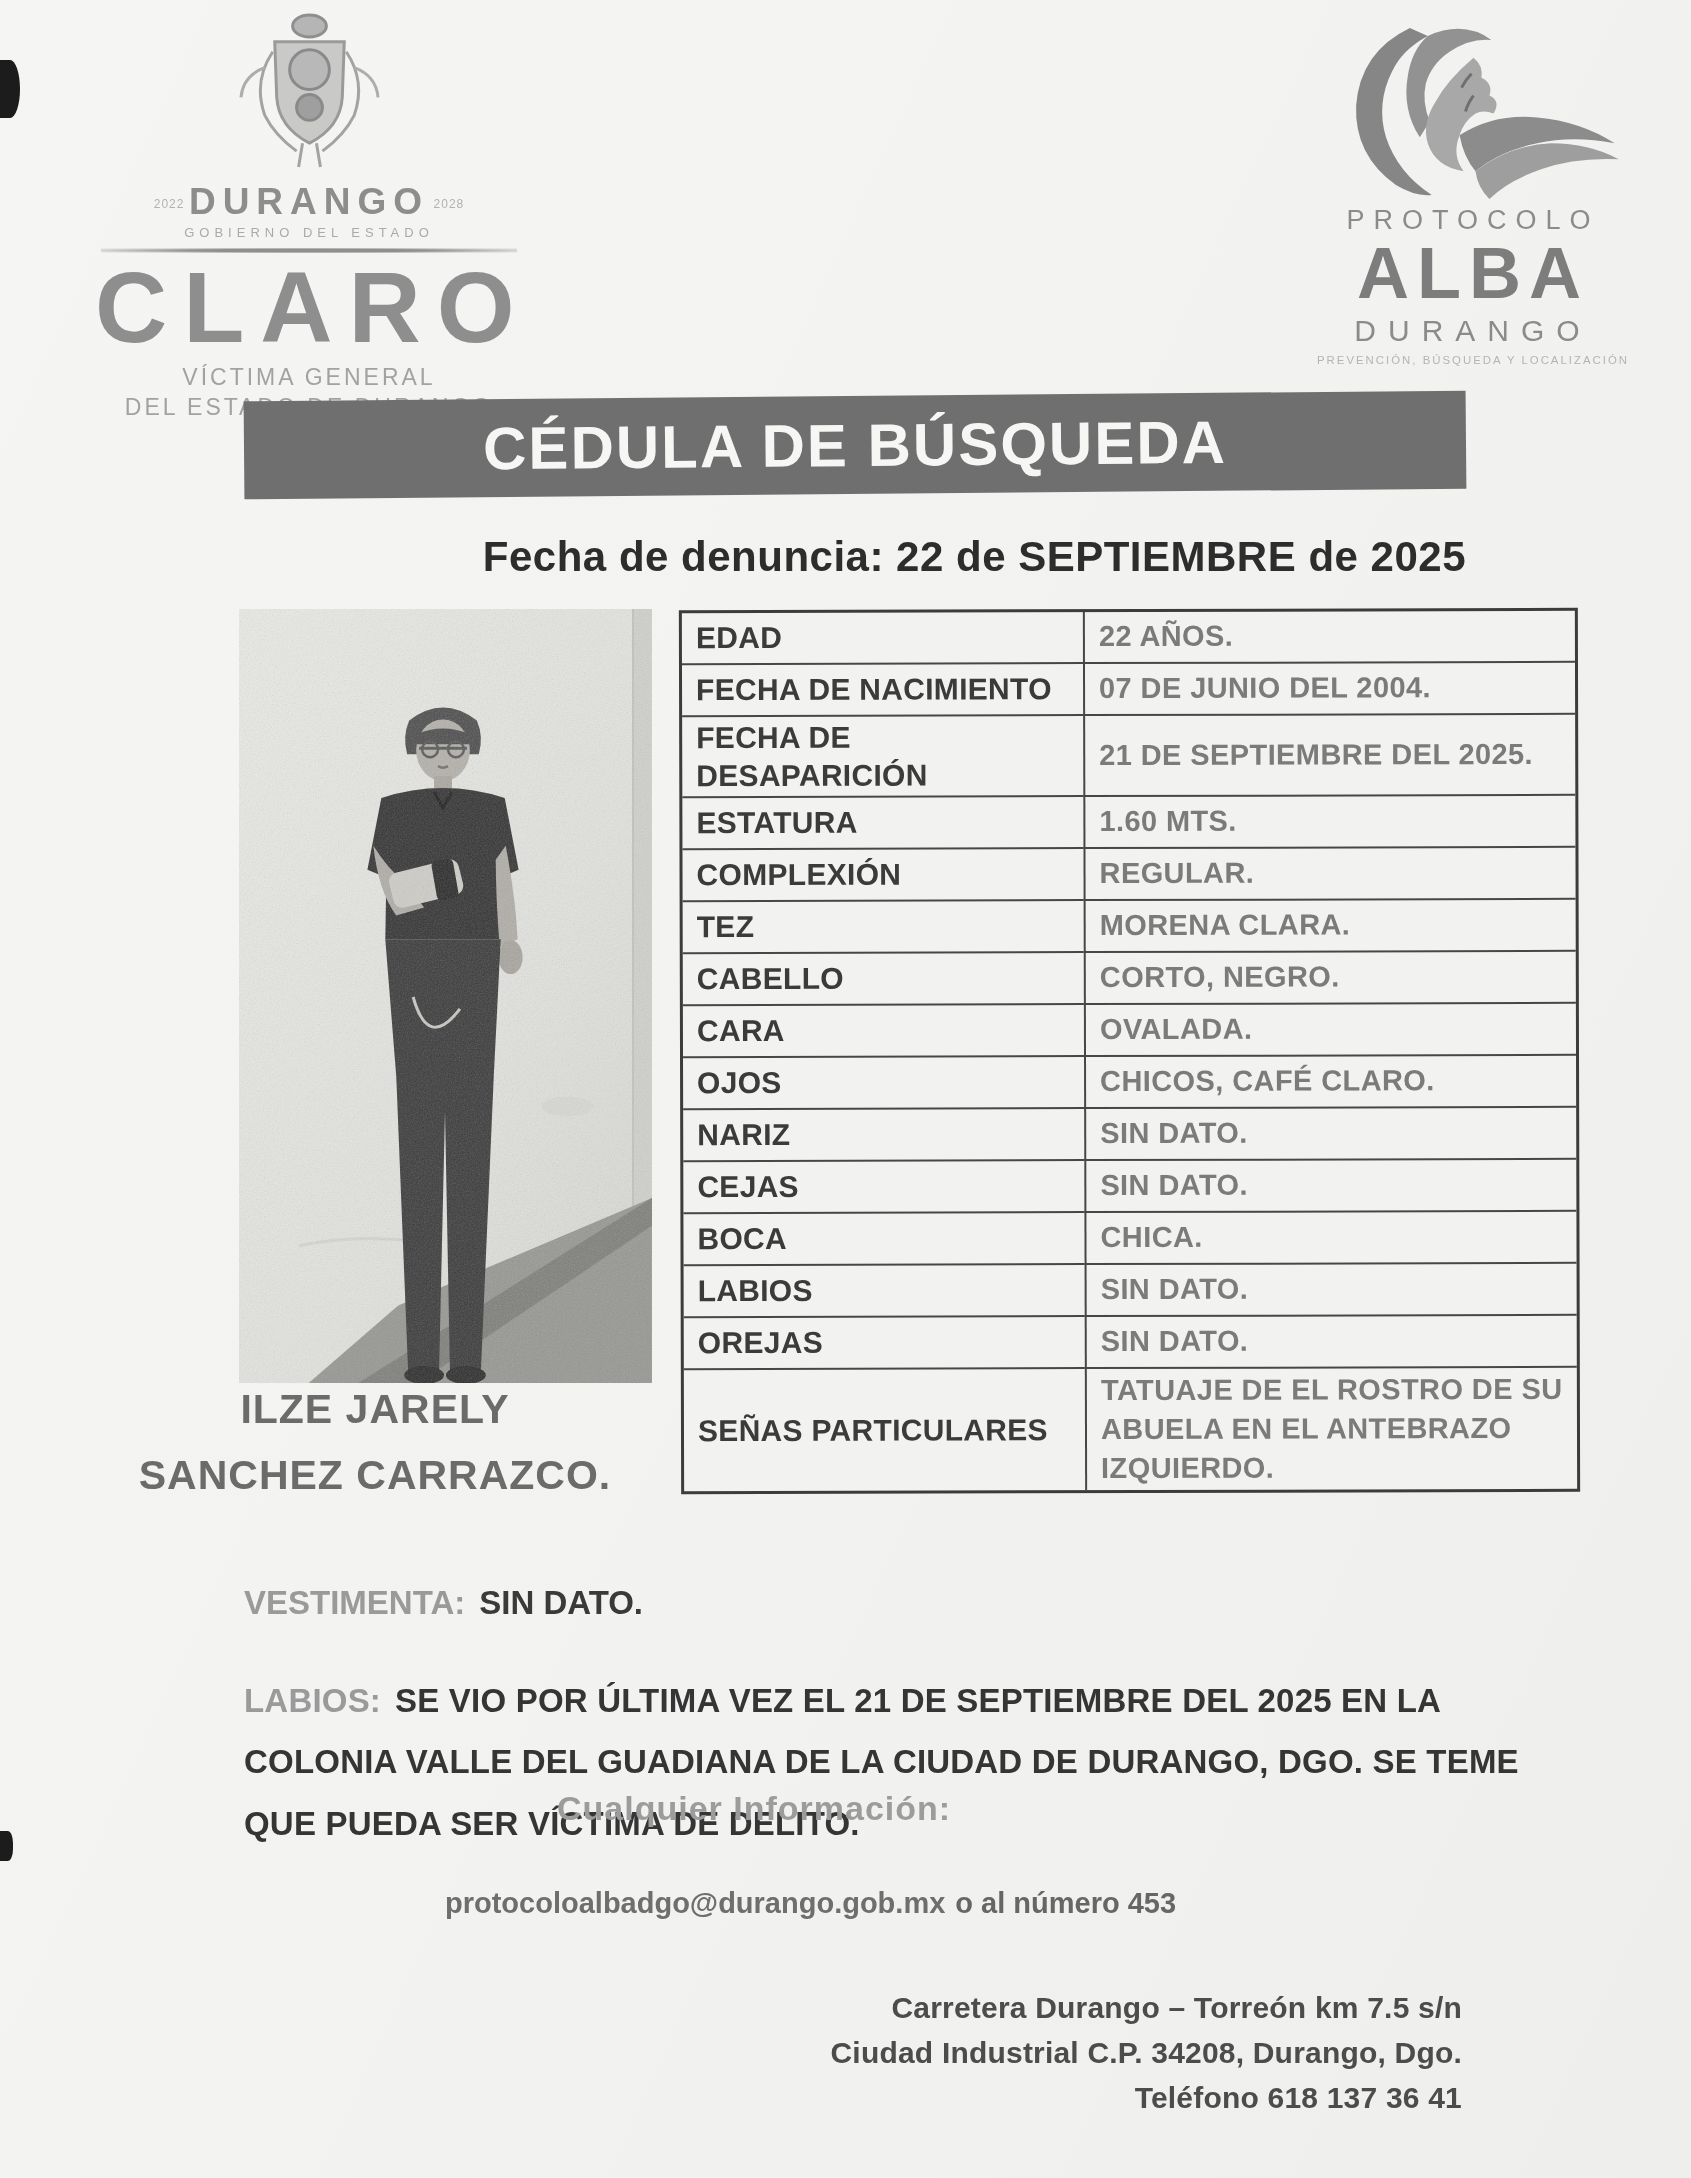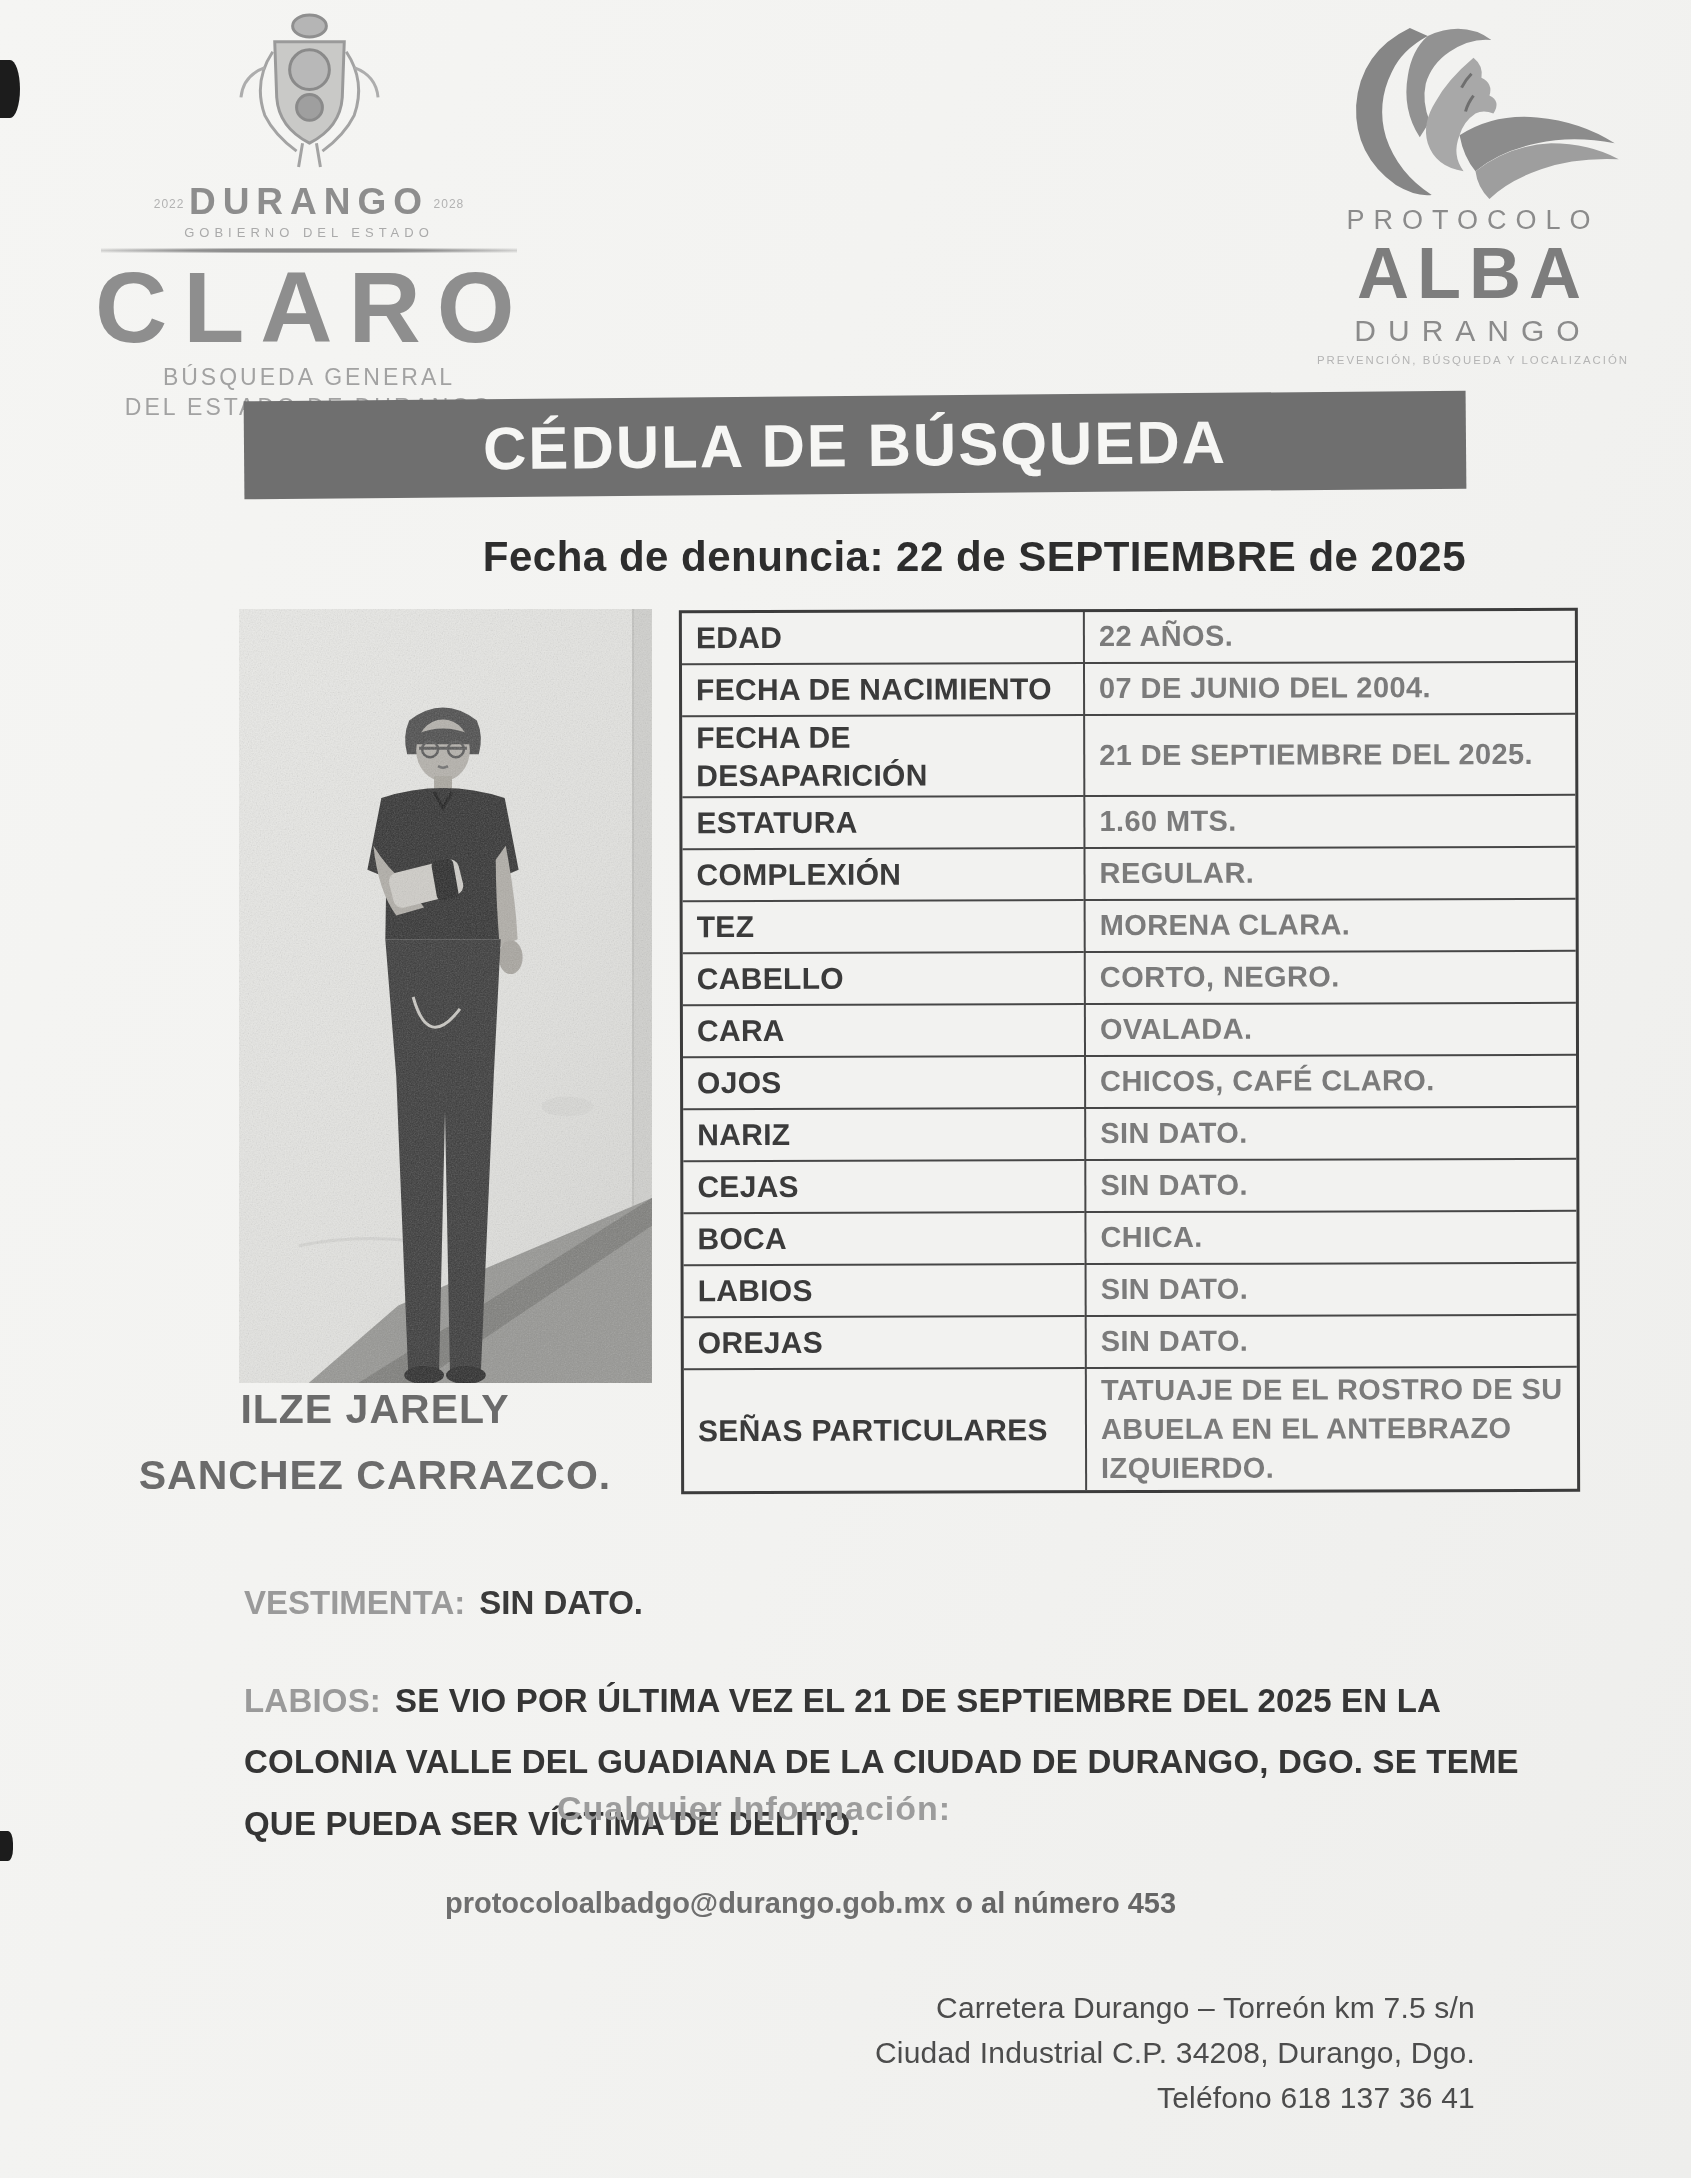--- a/index.html
+++ b/index.html
@@ -75,22 +75,22 @@
   .lugar .sec-label { margin-right:14px; }
 
   .cualquier { position:absolute; left:557px; top:1789px; font-size:34px; font-weight:bold;
     color:#9c9c9c; letter-spacing:1px; }
 
   .contact-line { position:absolute; left:445px; top:1887px; font-size:29px; font-weight:bold; color:#6e6e6e; }
   .contact-line .email { text-decoration-thickness:2px; text-underline-offset:5px; }
   .contact-line .suffix { margin-left:10px; color:#666666; }
 
   
-  .footer-address { position:absolute; right:217px; top:1985px; text-align:right;
-    font-size:30px; color:#4c4c4c; font-weight:400; line-height:1.5; letter-spacing:0.2px; }
+  .footer-address { position:absolute; right:230px; top:1985px; text-align:right;
+    font-size:30px; color:#4c4c4c; font-weight:700; line-height:1.5; letter-spacing:0.2px; }
 </style>
 </head>
 <body>
 
 <div class="page">
 
   <div class="artifact a1"></div>
   <div class="artifact a2"></div>
   <div class="smudge"></div>
 
@@ -110,21 +110,21 @@
     </svg>
     <div class="durango-line">
       <span class="yr">2022</span>
       <span class="wm">DURANGO</span>
       <span class="yr">2028</span>
     </div>
     <div class="gobierno">GOBIERNO DEL ESTADO</div>
     <div class="hdr-divider"></div>
     <div class="fged">CLARO</div>
     <div class="fiscalia">
-      <div>BÚSQUEDA GENERAL</div>
+      <div>VÍCTIMA GENERAL</div>
       <div>DEL ESTADO DE DURANGO</div>
     </div>
   </div>
 
   <div class="hdr-right">
     <svg class="alba-woman" width="299" height="187" viewBox="0 0 300 188">
       <path d="M86,10 Q36,34 32,88 Q30,138 72,168 Q92,180 108,178 Q74,156 62,120 Q52,86 68,54 Q78,32 104,18 Z" fill="#868686"></path>
       <path d="M104,18 Q140,2 168,22 Q146,20 126,34 Q108,46 102,66 Q98,84 106,104 L96,120 Q78,92 84,58 Q88,32 104,18 Z" fill="#929292"></path>
       <path d="M150,40 Q160,48 158,60 Q170,66 166,78 Q178,84 170,96 Q160,92 152,96 Q140,104 136,118 Q128,138 140,154 Q112,150 104,126 Q98,106 112,84 Q124,62 150,40 Z" fill="#a8a8a8"></path>
       <path d="M136,118 Q170,96 214,100 Q258,104 292,126 Q250,118 214,126 Q176,134 152,154 Q140,140 136,118 Z" fill="#8c8c8c"></path>

